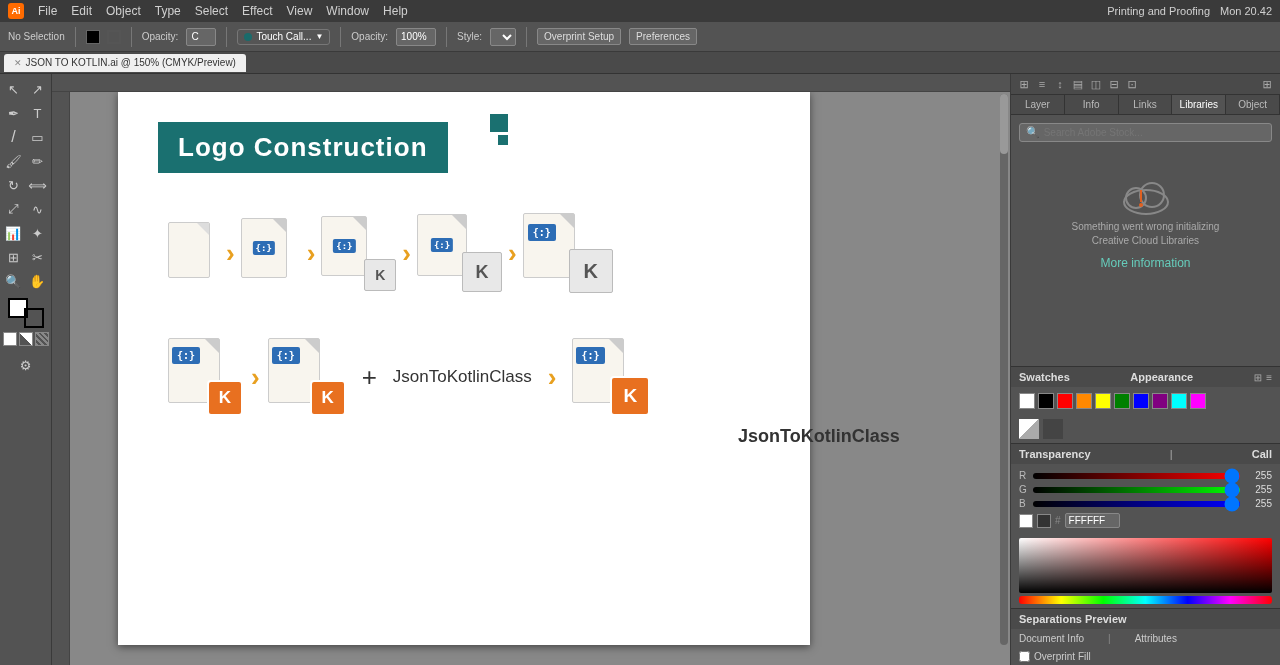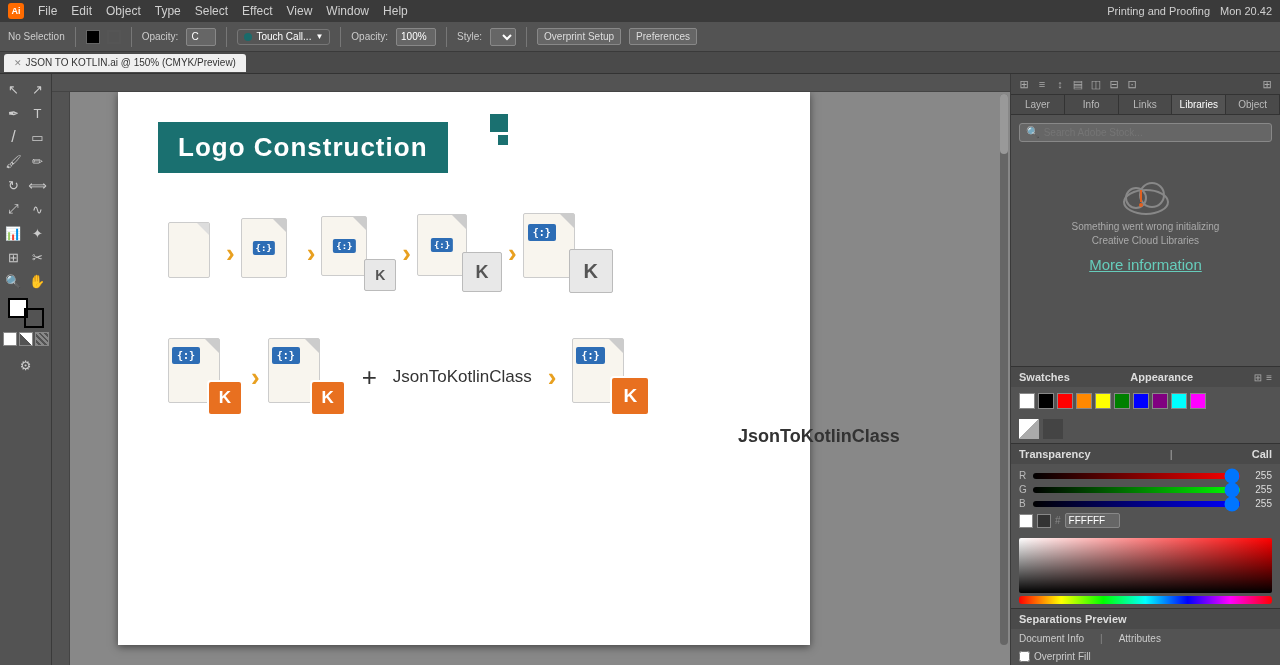--- a/index.html
+++ b/index.html
@@ -46,21 +46,21 @@
     .right-tab { flex: 1; text-align: center; padding: 4px 2px; font-size: 10px; color: #bbb; cursor: pointer; border-right: 1px solid #333; }
     .right-tab.active { background: #535353; color: #fff; }
 
     
     .libraries-content { flex: 1; display: flex; flex-direction: column; padding: 8px; }
     .search-bar { display: flex; align-items: center; background: #666; border: 1px solid #888; border-radius: 3px; padding: 2px 6px; gap: 4px; margin-bottom: 8px; }
     .search-bar input { background: transparent; border: none; color: #ddd; font-size: 10px; outline: none; width: 100%; }
 
     .cloud-error { display: flex; flex-direction: column; align-items: center; padding: 20px; text-align: center; }
     .cloud-error-text { color: #aaa; font-size: 10px; line-height: 1.4; margin-bottom: 8px; }
-    .more-info-link { color: #6cb; font-size: 15px; text-decoration: underline; cursor: pointer; }
+    .more-info-link { color: #6cb; font-size: 12px; cursor: pointer; }
 
     
     .bottom-panel { border-top: 1px solid #333; }
     .panel-header { display: flex; align-items: center; justify-content: space-between; padding: 4px 8px; background: #4a4a4a; }
     .panel-title { font-size: 11px; color: #ddd; font-weight: 600; }
 
     
     .swatches-section { padding: 6px 8px; }
     .swatch-row { display: flex; gap: 3px; flex-wrap: wrap; }
     .swatch { width: 16px; height: 16px; border: 1px solid #888; cursor: pointer; }
@@ -443,21 +443,21 @@
       <div style="padding:4px 8px;">
         <div style="width:100%;height:55px;background:linear-gradient(to bottom,rgba(0,0,0,0),black),linear-gradient(to right,white,#ff0000);border-radius:2px;cursor:crosshair;"></div>
         <div style="width:100%;height:8px;border-radius:3px;background:linear-gradient(to right,#f00,#ff0,#0f0,#0ff,#00f,#f0f,#f00);margin-top:3px;"></div>
       </div>
     </div>
 
     <div class="bottom-panel">
       <div class="panel-header">
         <span class="panel-title">Separations Preview</span>
       </div>
-      <div style="display:flex;align-items:center;gap:16px;padding:4px 8px;">
+      <div style="display:flex;align-items:center;gap:24px;padding:4px 8px;">
         <span style="font-size:10px;color:#ccc;">Document Info</span>
         <span style="font-size:10px;color:#888;">|</span>
         <span style="font-size:10px;color:#ccc;">Attributes</span>
       </div>
       <div style="display:flex;align-items:center;gap:4px;padding:3px 8px;">
         <input type="checkbox" style="width: 11px; height: 11px;">
         <span style="font-size:10px;color:#ccc;">Overprint Fill</span>
       </div>
     </div>
 

